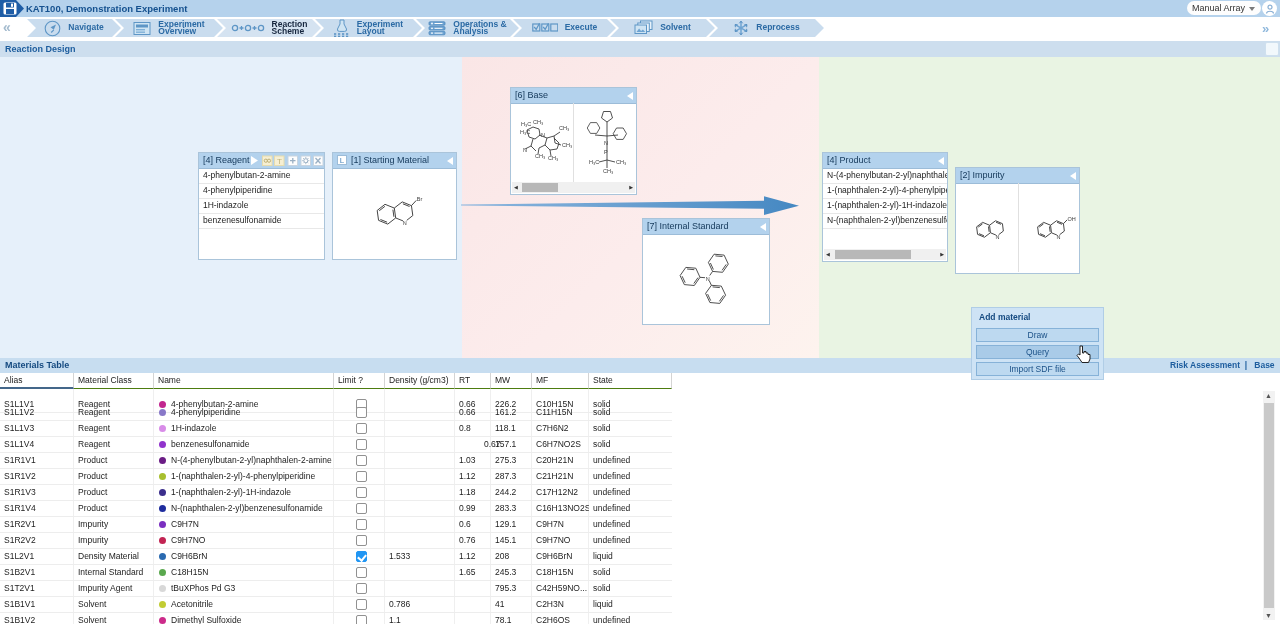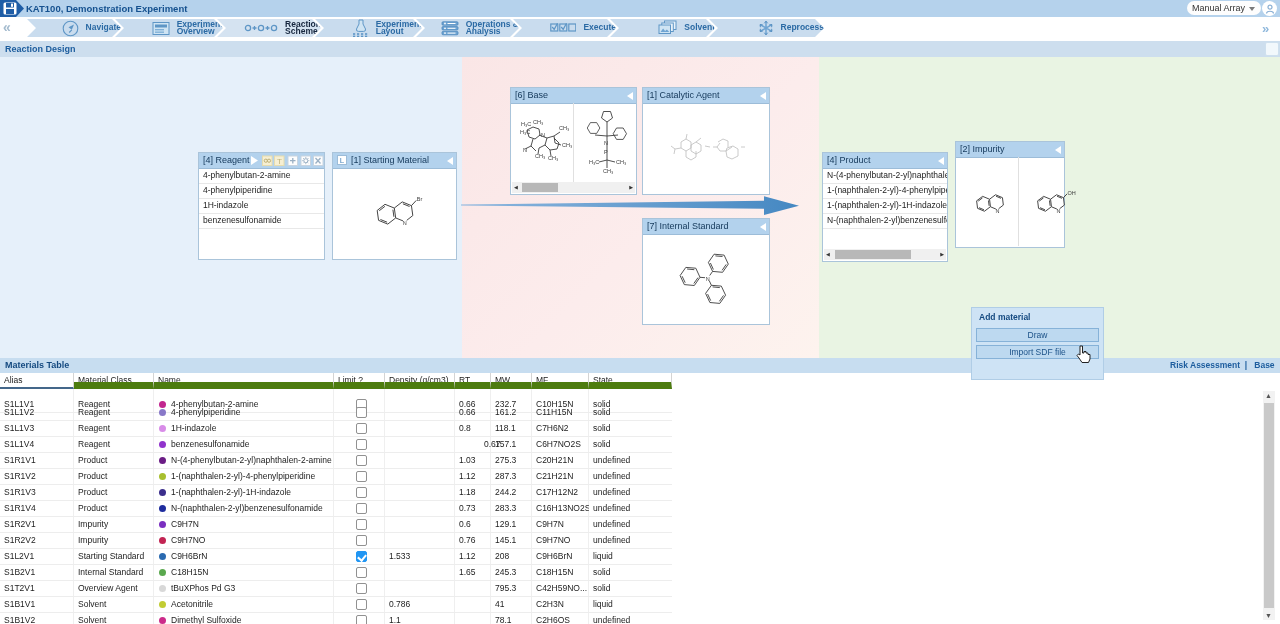--- a/index.html
+++ b/index.html
@@ -12,21 +12,21 @@
          clip-path:polygon(0 0,16px 0,24px 8.5px,16px 17px,0 17px);}
   #title{left:26px;top:3px;font-size:9.5px;font-weight:bold;color:#15518f;}
   #pill{left:1187px;top:1px;width:74px;height:14px;background:#fdfdfd;border-radius:8px;
         font-size:9px;color:#333;line-height:14px;text-align:left;padding-left:5px;box-sizing:border-box;}
   #pillarrow{left:1249px;top:7px;width:0;height:0;border-left:3.5px solid transparent;
         border-right:3.5px solid transparent;border-top:4.5px solid #7a7a7a;}
   #person{left:1262px;top:1px;width:15px;height:15px;border-radius:50%;background:#fff;}
   
   #navbar{left:0;top:17px;width:1280px;height:23px;background:#fff;}
   .seg{position:absolute;top:19px;height:18px;background:#c9dcee;
-       display:flex;align-items:center;justify-content:flex-end;gap:7px;}
+       display:flex;align-items:center;justify-content:center;gap:7px;}
   .seg.cur{background:#d5e3f1;}
   .lbl{font-size:8.5px;font-weight:bold;color:#2b6aa4;line-height:7.5px;text-align:left;}
   .cur .lbl{color:#16263e;}
   .chevL{clip-path:polygon(0 0,calc(100% - 9px) 0,100% 50%,calc(100% - 9px) 100%,0 100%,9px 50%);}
   #lseg{left:0;top:19px;width:24px;height:18px;background:#fff;
         clip-path:polygon(0 0,15px 0,24px 50%,15px 100%,0 100%);
         color:#a4bbce;font-size:14px;font-weight:bold;line-height:17px;text-indent:3px;}
   #rseg{left:1262px;top:21px;color:#8fb8dc;font-size:13px;font-weight:bold;}
   
   #rdbar{left:0;top:41px;width:1280px;height:16px;background:#cddeee;}
@@ -57,21 +57,21 @@
   
   #popup{left:971px;top:307px;width:133px;height:73px;background:#cee3f5;
          border:1px solid #b0cde6;box-sizing:border-box;}
   #popup .pt{position:absolute;left:7px;top:4px;font-size:8.5px;font-weight:bold;color:#154a80;}
   .pbtn{position:absolute;left:4px;width:123px;height:14px;background:#bdd9f0;
         border:1px solid #86b2d8;box-sizing:border-box;font-size:8.5px;color:#1c5288;
         text-align:center;line-height:12px;}
   
   #tablewrap{left:0;top:373px;width:672px;height:251px;background:#fff;}
   .hr{position:absolute;top:0;height:16px;box-sizing:border-box;background:#fff;
-      border-bottom:7px solid #4d7c0f;border-right:1px solid #d4d4d4;
+      border-bottom:1px solid #4d7c0f;border-right:1px solid #d4d4d4;
       font-size:8.5px;white-space:nowrap;overflow:hidden;color:#1c1c1c;line-height:15px;padding-left:4px;}
   .row{position:absolute;left:0;width:672px;height:16px;border-bottom:1px solid #ededed;
        box-sizing:border-box;}
   .c{position:absolute;top:0;height:15px;font-size:8.5px;color:#1c1c1c;line-height:15px;
      padding-left:4px;box-sizing:border-box;white-space:nowrap;overflow:hidden;}
   .dot{position:absolute;top:4px;width:7px;height:7px;border-radius:50%;}
   .cb{position:absolute;left:356px;top:2px;width:11px;height:11px;background:#fff;
       border:1px solid #919191;box-sizing:border-box;border-radius:2px;}
   .cbon{background:#2196f3;border-color:#2196f3;}
   .cbon:after{content:"";position:absolute;left:2px;top:1px;width:4px;height:6px;
@@ -321,34 +321,20 @@
           <text x="20" y="63">CH₃</text>
       </g>
     </svg>
     <div class="hscroll">
         <div class="hthumb" style="left:10px;width:36px"></div>
       <div class="harrow" style="left:2px">◀</div>
         <div class="harrow" style="right:2px">▶</div>
       </div>
   </div>
 
-  <div class="box" style="left:642px;top:30px;width:128px;height:108px">
-    <div class="bh">
-        <span>[1] Catalytic Agent</span>
-        <div class="tri-l"></div>
-      </div>
-    <svg style="left:24px;top:42px" width="80" height="40" viewBox="0 0 80 40">
-      <g fill="none" stroke="#bcbcbc" stroke-width="0.8">
-        <path d="M14 12 l5-3 5 3 0 6-5 3-5-3z M24 15 l5-3 5 3 0 6-5 3-5-3z M19 21 l0 6 5 3 5-3 0-6 M14 18 l-6 1 M8 19 l-4-3 M8 19 l-1 5 M19 9 l1-5 M29 12 l5-4"></path>
-        <path d="M40 16 l5 1 M48 17 l4 0 M52 17 l3-4 M52 17 l3 4 M55 21 l6 0 6-4 M61 21 l1 6 5 2 6-3 0-7-5-3-6 2z" transform="translate(-2 0)"></path>
-        <path d="M55 13 l5-3 5 2 0 6" transform="translate(-4 -1)"></path>
-        <path d="M74 17 l4 0"></path>
-      </g>
-    </svg>
-  </div>
 
 
   <div class="box" style="left:642px;top:161px;width:128px;height:107px">
     <div class="bh">
         <span>[7] Internal Standard</span>
         <div class="tri-l"></div>
       </div>
     <svg style="left:36px;top:28px" width="58" height="62" viewBox="0 0 58 62">
       <g class="struct">
         <path d="M33.6 24.4 L29.4 15.4 L35.1 7.2 L45.1 8.1 L49.3 17.1 L43.6 25.3 Z"></path>
@@ -380,21 +366,21 @@
     <div class="item" style="top:30px">1-(naphthalen-2-yl)-4-phenylpipe</div>
     <div class="item" style="top:45px">1-(naphthalen-2-yl)-1H-indazole</div>
     <div class="item" style="top:60px">N-(naphthalen-2-yl)benzenesulfo</div>
     <div class="hscroll">
         <div class="hthumb" style="left:11px;width:76px"></div>
       <div class="harrow" style="left:2px">◀</div>
         <div class="harrow" style="right:2px">▶</div>
       </div>
   </div>
 
-  <div class="box" style="left:955px;top:84px;width:110px;height:107px">
+  <div class="box" style="left:955px;top:110px;width:125px;height:107px">
     <div class="bh">
         <span>[2] Impurity</span>
         <div class="tri-l"></div>
       </div>
     <div class="cell-div" style="left:62px;bottom:1px"></div>
     <svg style="left:15px;top:50px" width="40" height="24" viewBox="0 0 40 24">
       <g class="struct" stroke-width="0.8" transform="translate(19 11) rotate(-7)">
         <path d="M-6.5 -7.5 L0.0 -3.8 L0.0 3.7 L-6.5 7.5 L-13.0 3.8 L-13.0 -3.8 Z"></path>
           <path d="M-0.0 -3.8 L6.5 -7.5 L13.0 -3.8 L13.0 3.7"></path>
           <path d="M13.0 3.7 L7.9 6.7"></path>
@@ -421,21 +407,21 @@
       <text x="35.4" y="4.8" class="slabel" font-size="4.5">OH</text>
       <text x="24.6" y="22.9" class="slabel" font-size="5.5">N</text>
     </svg>
   </div>
 </div>
 
 <div class="abs" id="popup" style="z-index:20">
   <div class="pt">Add material</div>
   <div class="pbtn" style="top:20px">Draw</div>
   <div class="pbtn" style="top:37px;background:#a9cbe8">Query</div>
-  <div class="pbtn" style="top:37px">Import SDF file</div>
+  <div class="pbtn" style="top:54px">Import SDF file</div>
 </div>
 <svg class="abs" style="left:1075px;top:345px;z-index:21" width="18" height="20" viewBox="0 0 18 20">
   <path d="M5 1 L7.5 1 L7.5 8 L9 8 L9 6.5 L11 6.5 L11 8 L13 8 L13 9.5 L15 9.5 L15 14 L13.5 17.5 L7 17.5 L4 13 L2 10.5 L3.5 9 L5 10 Z" fill="#fff" stroke="#222" stroke-width="1"></path>
 </svg>
 
 <div class="abs" id="mtbar">
     <span class="t1">Materials Table</span>
     <span class="t2">Risk Assessment&nbsp;&nbsp;|&nbsp;&nbsp;&nbsp;Base</span>
   </div>
 <div class="abs" id="tablewrap">
@@ -458,21 +444,21 @@
   <div class="hr" style="left:532px;width:57px">MF</div>
   <div class="hr" style="left:589px;width:83px">State</div>
 </div>
 <div class="row" style="top:24px">
   <div class="c" style="left:0;width:74px">S1L1V1</div>
   <div class="c" style="left:74px;width:80px">Reagent</div>
   <div class="dot" style="left:159px;background:#c2268f"></div>
   <div class="c" style="left:154px;width:180px;padding-left:17px">4-phenylbutan-2-amine</div>
   <div class="cb"></div>
   <div class="c" style="left:455px;width:36px">0.66</div>
-  <div class="c" style="left:491px;width:41px">232.7</div>
+  <div class="c" style="left:491px;width:41px">226.2</div>
   <div class="c" style="left:532px;width:57px">C10H15N</div>
   <div class="c" style="left:589px;width:83px">solid</div>
 </div>
 <div class="row" style="top:32px">
   <div class="c" style="left:0;width:74px">S1L1V2</div>
   <div class="c" style="left:74px;width:80px">Reagent</div>
   <div class="dot" style="left:159px;background:#8878c8"></div>
   <div class="c" style="left:154px;width:180px;padding-left:17px">4-phenylpiperidine</div>
   <div class="cb"></div>
   <div class="c" style="left:455px;width:36px">0.66</div>
@@ -534,21 +520,21 @@
   <div class="c" style="left:491px;width:41px">244.2</div>
   <div class="c" style="left:532px;width:57px">C17H12N2</div>
   <div class="c" style="left:589px;width:83px">undefined</div>
 </div>
 <div class="row" style="top:128px">
   <div class="c" style="left:0;width:74px">S1R1V4</div>
   <div class="c" style="left:74px;width:80px">Product</div>
   <div class="dot" style="left:159px;background:#1f2d9e"></div>
   <div class="c" style="left:154px;width:180px;padding-left:17px">N-(naphthalen-2-yl)benzenesulfonamide</div>
   <div class="cb"></div>
-  <div class="c" style="left:455px;width:36px">0.73</div>
+  <div class="c" style="left:455px;width:36px">0.99</div>
   <div class="c" style="left:491px;width:41px">283.3</div>
   <div class="c" style="left:532px;width:57px">C16H13NO2S</div>
   <div class="c" style="left:589px;width:83px">undefined</div>
 </div>
 <div class="row" style="top:144px">
   <div class="c" style="left:0;width:74px">S1R2V1</div>
   <div class="c" style="left:74px;width:80px">Impurity</div>
   <div class="dot" style="left:159px;background:#7a2fc0"></div>
   <div class="c" style="left:154px;width:180px;padding-left:17px">C9H7N</div>
   <div class="cb"></div>
@@ -563,21 +549,21 @@
   <div class="dot" style="left:159px;background:#c22453"></div>
   <div class="c" style="left:154px;width:180px;padding-left:17px">C9H7NO</div>
   <div class="cb"></div>
   <div class="c" style="left:455px;width:36px">0.76</div>
   <div class="c" style="left:491px;width:41px">145.1</div>
   <div class="c" style="left:532px;width:57px">C9H7NO</div>
   <div class="c" style="left:589px;width:83px">undefined</div>
 </div>
 <div class="row" style="top:176px">
   <div class="c" style="left:0;width:54px">S1L2V1</div>
-  <div class="c" style="left:74px;width:80px">Starting Standard</div>
+  <div class="c" style="left:74px;width:80px">Density Material</div>
   <div class="dot" style="left:159px;background:#2b6ab0"></div>
   <div class="c" style="left:154px;width:180px;padding-left:17px">C9H6BrN</div>
   <div class="cb cbon"></div>
   <div class="c" style="left:385px;width:70px">1.533</div>
   <div class="c" style="left:455px;width:36px">1.12</div>
   <div class="c" style="left:491px;width:41px">208</div>
   <div class="c" style="left:532px;width:57px">C9H6BrN</div>
   <div class="c" style="left:589px;width:83px">liquid</div>
 </div>
 <div class="row" style="top:192px">
@@ -586,21 +572,21 @@
   <div class="dot" style="left:159px;background:#5aa84e"></div>
   <div class="c" style="left:154px;width:180px;padding-left:17px">C18H15N</div>
   <div class="cb"></div>
   <div class="c" style="left:455px;width:36px">1.65</div>
   <div class="c" style="left:491px;width:41px">245.3</div>
   <div class="c" style="left:532px;width:57px">C18H15N</div>
   <div class="c" style="left:589px;width:83px">solid</div>
 </div>
 <div class="row" style="top:208px">
   <div class="c" style="left:0;width:74px">S1T2V1</div>
-  <div class="c" style="left:74px;width:80px">Overview Agent</div>
+  <div class="c" style="left:74px;width:80px">Impurity Agent</div>
   <div class="dot" style="left:159px;background:#d8d8d8"></div>
   <div class="c" style="left:154px;width:180px;padding-left:17px">tBuXPhos Pd G3</div>
   <div class="cb"></div>
   <div class="c" style="left:491px;width:41px">795.3</div>
   <div class="c" style="left:532px;width:57px">C42H59NO...</div>
   <div class="c" style="left:589px;width:83px">solid</div>
 </div>
 <div class="row" style="top:224px">
   <div class="c" style="left:0;width:74px">S1B1V1</div>
   <div class="c" style="left:74px;width:80px">Solvent</div>

